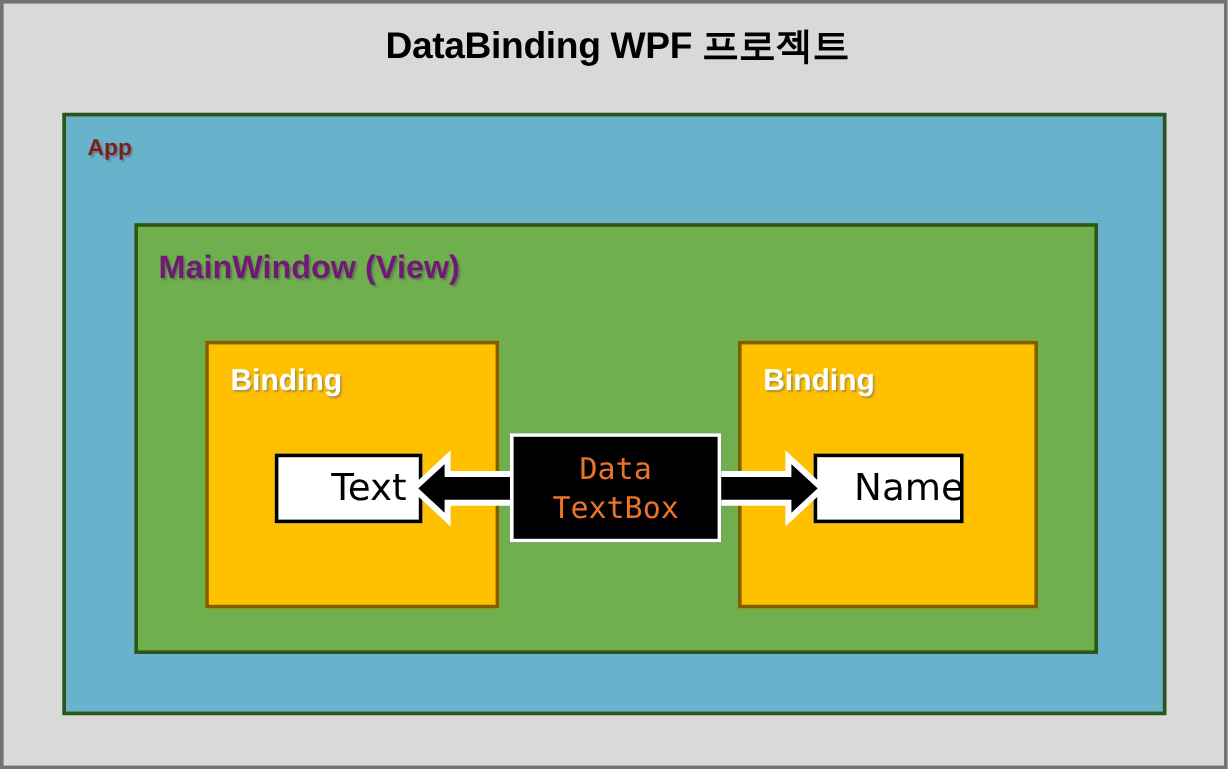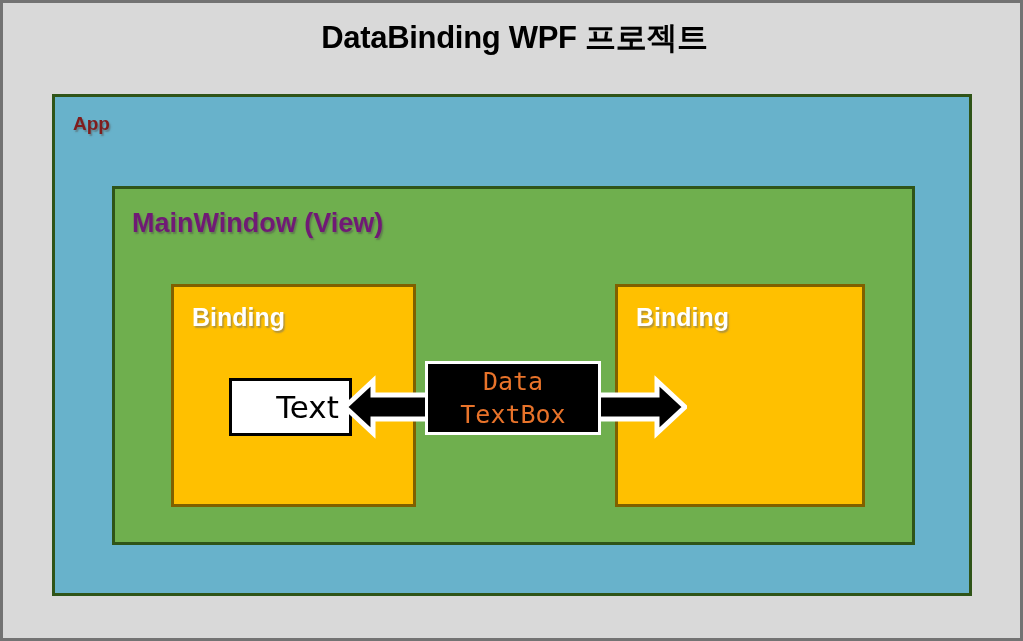--- a/index.html
+++ b/index.html
@@ -130,21 +130,21 @@
   }
   #arrow-left  { left: 340px; }
   #arrow-right { left: 592px; }
 
   
   #databinding-box {
     position: absolute;
     left: 422px;
     top: 358px;
     width: 176px;
-    height: 74px;
+    height: 91px;
     background: #000000;
     border: 3px solid #ffffff;
     box-sizing: border-box;
     display: flex;
     flex-direction: column;
     align-items: center;
     justify-content: center;
     font-family: "DejaVu Sans Mono", monospace;
     color: #e8732a;
     font-size: 25px;
@@ -170,20 +170,21 @@
   <div id="textbox-box" class="group-box">
     <div class="group-label">Binding</div>
   </div>
 
   <div id="person-box" class="group-box">
     <div class="group-label">Binding</div>
   </div>
 
   <div id="text-prop" class="prop-box">Text</div>
 
+  <div id="name-prop" class="prop-box">Name</div>
 
   <svg id="arrow-left" class="arrow-svg" width="92" height="72" viewBox="0 0 92 72">
     <polygon points="2,36 30,10 30,24 92,24 92,48 30,48 30,62" fill="#000000" stroke="#ffffff" stroke-width="5" stroke-linejoin="miter"></polygon>
   </svg>
 
   <svg id="arrow-right" class="arrow-svg" width="92" height="72" viewBox="0 0 92 72">
     <polygon points="90,36 62,10 62,24 0,24 0,48 62,48 62,62" fill="#000000" stroke="#ffffff" stroke-width="5" stroke-linejoin="miter"></polygon>
   </svg>
 
   <div id="databinding-box">

